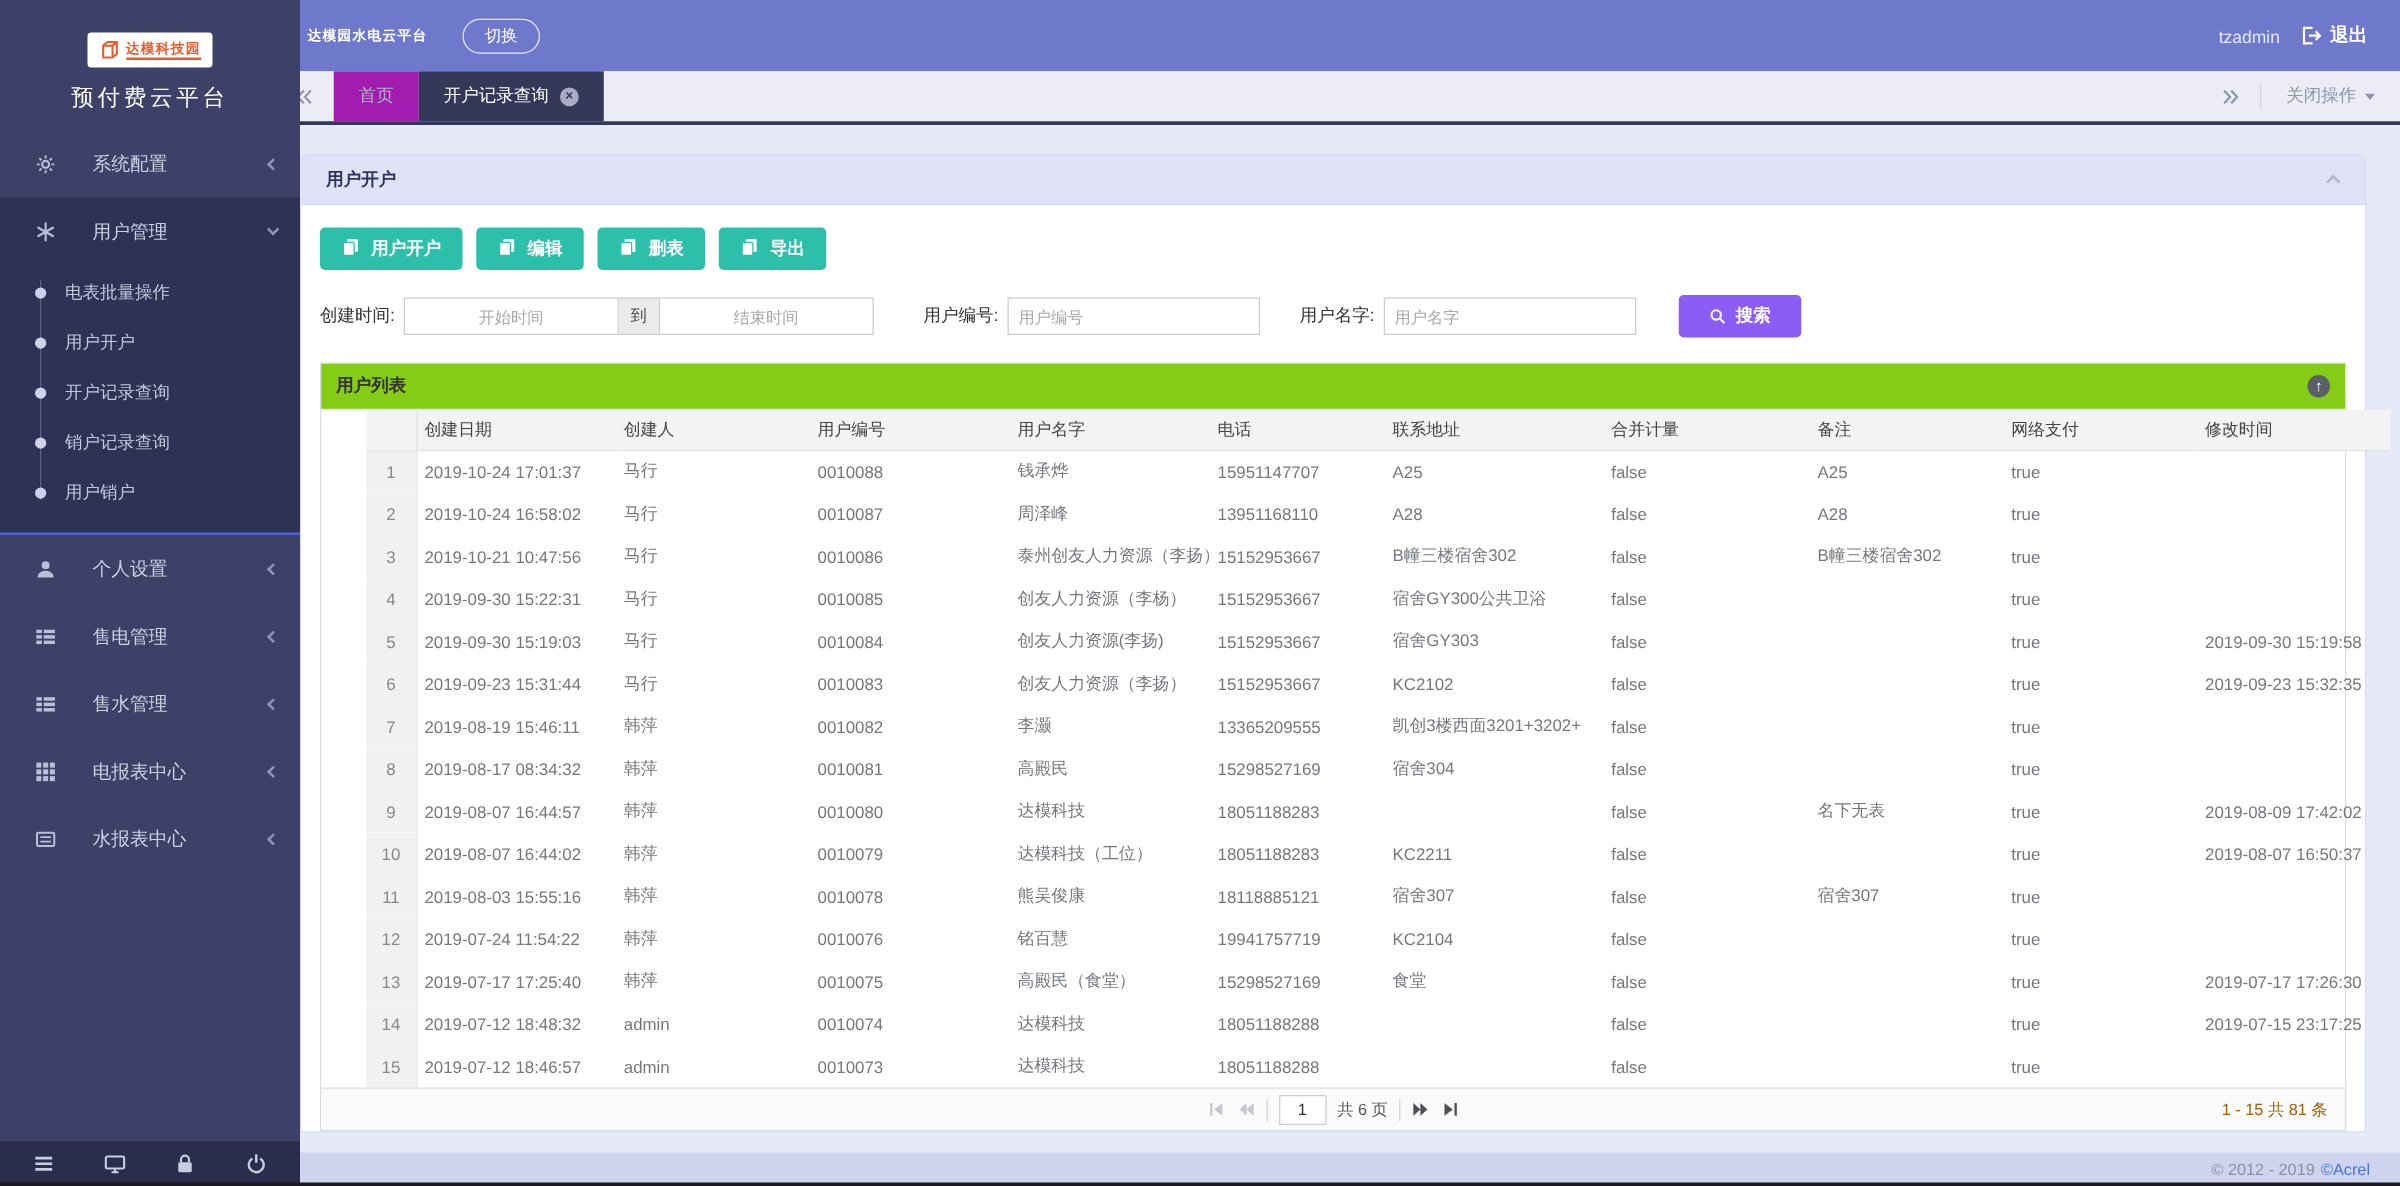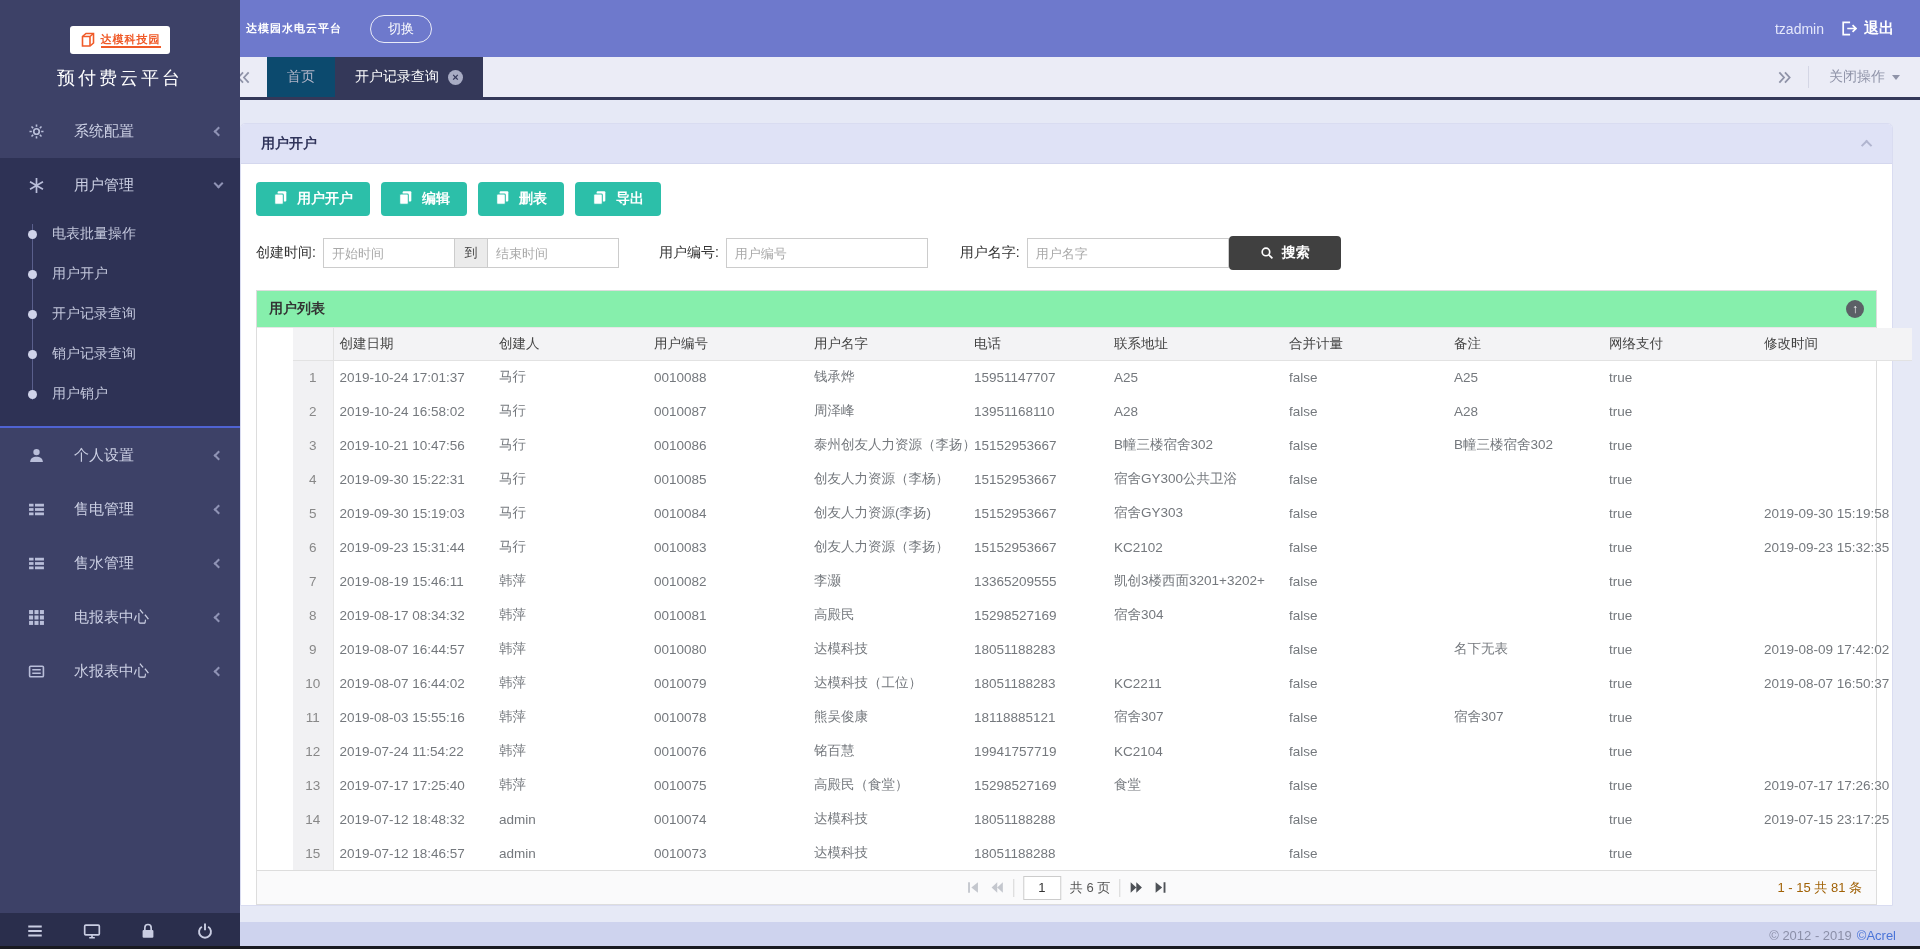--- a/index.html
+++ b/index.html
@@ -41,50 +41,50 @@
   .username { color:#e4e7fb; font-size:14px; margin-right:16px; }
   .logout-ic { width:17px; height:17px; color:#fff; }
   .logout-ic svg { width:17px; height:17px; display:block; }
   .logout-label { font-weight:bold; font-size:15px; margin-left:7px; cursor:pointer; }
 
   .tabbar { height:43px; background:#ebecf6; border-bottom:3px solid #343859; display:flex; align-items:stretch; }
   .tab-scroll { width:47px; display:flex; align-items:center; justify-content:center; color:#8f93a8; cursor:pointer; }
   .tab-scroll svg { width:15px; height:15px; }
   .tabs { display:flex; align-items:stretch; }
   .tab { display:flex; align-items:center; padding:0 20px; font-size:14px; cursor:pointer; }
-  .tab.inactive { background:#0c4a6e; color:#b2b5c8;font-family:Liberation Serif, serif; }
+  .tab.inactive { background:#a21caf; color:#b2b5c8;font-family:Liberation Serif, serif; }
   .tab.active { background:#343859; color:#fff; }
   .tab-close { width:15px; height:15px; border-radius:50%; background:#a8acc4; color:#343859; font-size:11px; font-weight:bold; line-height:15px; text-align:center; margin-left:9px; cursor:pointer; }
   .tb-sep { width:1px; background:#d4d6e5; margin:9px 0; }
   .close-menu { display:flex; align-items:center; gap:7px; color:#8f93a8; padding:0 20px; font-size:14px; cursor:pointer; }
   .caret-down { width:0; height:0; border-left:4px solid transparent; border-right:4px solid transparent; border-top:5px solid #8f93a8; }
 
   .content { position:absolute; top:100px; bottom:27px; left:0; right:0; background:#e6e9f6; }
   .panel { position:absolute; left:20px; right:27px; top:23px; background:#fff; border:1px solid #d9dcf1; border-radius:5px 5px 0 0; }
   .panel-header { height:40px; background:#dfe2f6; display:flex; align-items:center; padding:0 20px; color:#30345b; font-weight:bold; font-size:14px; border-bottom:1px solid #d4d7ee; border-radius:4px 4px 0 0; }
   .collapse-chev { margin-left:auto; width:8px; height:8px; border-left:2px solid #b1b5cf; border-top:2px solid #b1b5cf; transform:rotate(45deg) translateY(2px); cursor:pointer; }
   .panel-body { padding:18px 15px 0; }
 
   .btn-row { display:flex; gap:11px; }
   .btn { height:34px; background:#2cbfa9; color:#fff; border:none; border-radius:4px; font-size:14px; font-weight:bold; display:flex; align-items:center; padding:0 17px; gap:9px; cursor:pointer; font-family:inherit; }
   .btn svg { width:15px; height:15px; }
 
   .search-row { display:flex; align-items:center; margin-top:20px; font-size:14px; color:#333; }
   .lbl { margin-right:7px; }
   .inp { border:1px solid #ccc; height:30px; font-size:13px; color:#333; padding:0 8px; background:#fff; outline:none; font-family:inherit; }
   .inp::placeholder { color:#a9a9a9; }
-  .inp.date { width:132px; text-align:left; }
+  .inp.date { width:172px; text-align:center; }
   .to-box { width:32px; height:30px; background:#ebebeb; border-top:1px solid #ccc; border-bottom:1px solid #ccc; display:flex; align-items:center; justify-content:center; font-size:13px; color:#444; }
   .gap40 { width:40px; } .gap32 { width:32px; }
   .inp.wide { width:202px; }
-  .search-btn { width:112px; height:34px; background:#404040; color:#fff; border:none; border-radius:4px; font-size:14px; font-weight:bold; display:flex; align-items:center; justify-content:center; gap:8px; cursor:pointer; font-family:inherit; }
+  .search-btn { margin-left:34px; width:98px; height:34px; background:#8b5cf6; color:#fff; border:none; border-radius:4px; font-size:14px; font-weight:bold; display:flex; align-items:center; justify-content:center; gap:8px; cursor:pointer; font-family:inherit; }
   .search-btn svg { width:14px; height:14px; }
 
   .grid { margin-top:20px; border:1px solid #ddd; }
-  .grid-title { height:37px; display:flex; align-items:center; padding:0 12px; font-size:14px; color:#333; font-weight:bold; background:#86efac; border-bottom:1px solid #e6e6e6; }
+  .grid-title { height:37px; display:flex; align-items:center; padding:0 12px; font-size:14px; color:#333; font-weight:bold; background:#84cc16; border-bottom:1px solid #e6e6e6; }
   .top-icon { margin-left:auto; width:18px; height:18px; border-radius:50%; background:#5b6066; color:#fff; font-size:12px; line-height:18px; text-align:center; cursor:pointer; }
   table { width:100%; border-collapse:collapse; table-layout:fixed;margin-left:36px; }
   thead th { height:32px; background:#f3f3f5; color:#444; font-weight:normal; text-align:left; padding:0 6px; border-bottom:1px solid #e2e2e2; font-size:13.5px; white-space:nowrap; }
   tbody td { height:34px; color:#74787d; padding:0 6px; font-size:13.5px; white-space:nowrap; overflow:hidden; }
   td.rownum { background:#f1f1f3; color:#888; text-align:center; border-right:1px solid #e5e5e5; }
   th.rownum-h { border-right:1px solid #e2e2e2; }
 
   .pager { height:34px; border-top:1px solid #ddd; background:#fafafb; display:flex; align-items:center; position:relative; font-size:13px; color:#555; }
   .pager-center { position:absolute; left:50%; transform:translateX(-50%); display:flex; align-items:center; gap:9px; }
   .pg-ic { width:15px; height:15px; cursor:pointer; }

